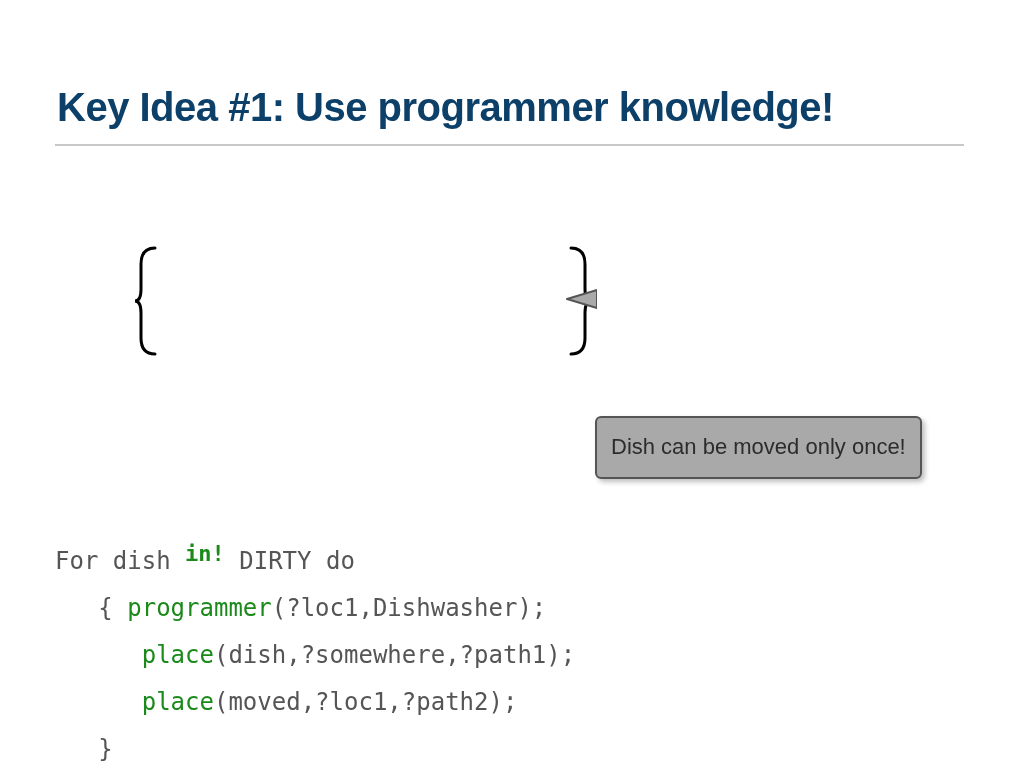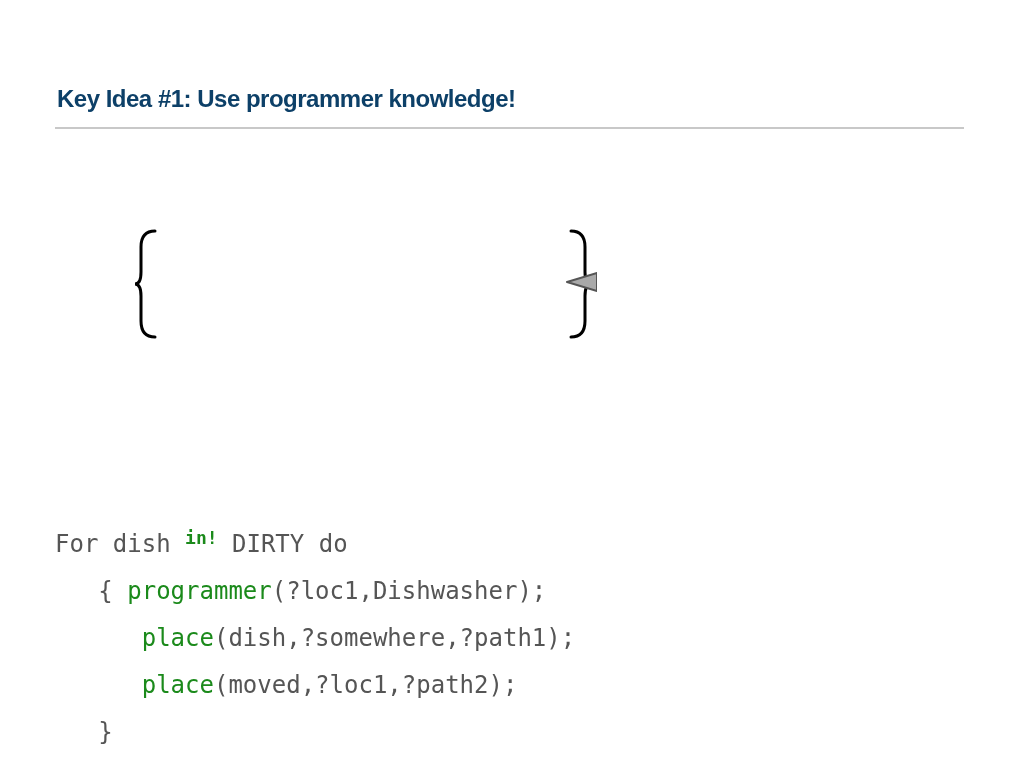--- a/index.html
+++ b/index.html
@@ -10,21 +10,21 @@
     background: #fff;
     font-family: Arial, Helvetica, sans-serif;
     overflow: hidden;
   }
   .slide {
     box-sizing: border-box;
     padding: 85px 60px 40px 55px;
   }
   .title {
     color: #0d4068;
-    font-size: 24px;
+    font-size: 40px;
     font-weight: bold;
     letter-spacing: -0.5px;
     margin: 0 0 14px 2px;
   }
   .rule {
     border: none;
     border-top: 2px solid #c8c8c8;
     margin: 0 0 18px 0;
   }
   .code {
@@ -33,21 +33,21 @@
     line-height: 1.95;
     color: #555;
     white-space: pre;
     position: relative;
   }
   .kw-in {
     color: #1b8a1b;
     font-weight: bold;
     position: relative;
     top: -8px;
-    font-size: 18px;
+    font-size: 22px;
   }
   .fn { color: #1b8a1b; }
   .highlight-box {
     position: absolute;
     left: 102px;
     top: 88px;
     width: 408px;
     height: 98px;
     background: #eeeeee;
     z-index: -1;
@@ -96,20 +96,21 @@
       <path d="M22 4 Q8 4 8 20 L8 45 Q8 57 2 57 Q8 57 8 69 L8 94 Q8 110 22 110" fill="none" stroke="#000" stroke-width="3" stroke-linecap="round"></path>
     </svg>
     <svg class="brace brace-right" width="30" height="114" viewBox="0 0 30 114">
       <path d="M8 4 Q22 4 22 20 L22 45 Q22 57 28 57 Q22 57 22 69 L22 94 Q22 110 8 110" fill="none" stroke="#000" stroke-width="3" stroke-linecap="round"></path>
     </svg>
 
     <div class="callout-group">
       <svg class="callout-tail" width="32" height="26" viewBox="0 0 32 26">
         <polygon points="32,4 2,13 32,22" fill="#a9a9a9" stroke="#555" stroke-width="2" stroke-linejoin="round"></polygon>
       </svg>
+      <div class="callout">Dish can be moved only once!</div>
     </div>
 
 <span>For dish </span><span class="kw-in">in!</span><span> DIRTY do</span>
 <span>   { </span><span class="fn">programmer</span><span>(?loc1,Dishwasher);</span>
 <span>      </span><span class="fn">place</span><span>(dish,?somewhere,?path1);</span>
 <span>      </span><span class="fn">place</span><span>(moved,?loc1,?path2);</span>
 <span>   }</span>
 
 
   </div>

